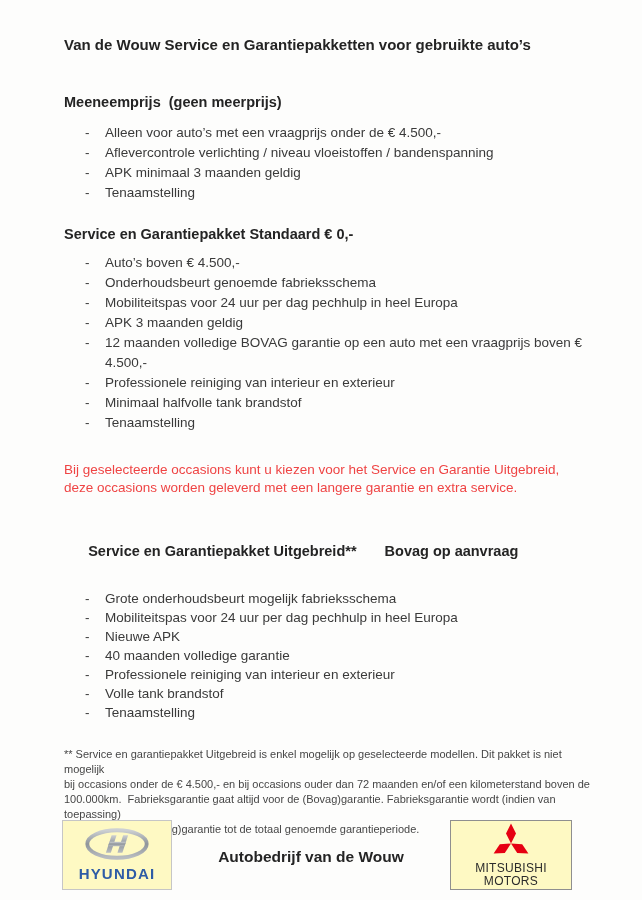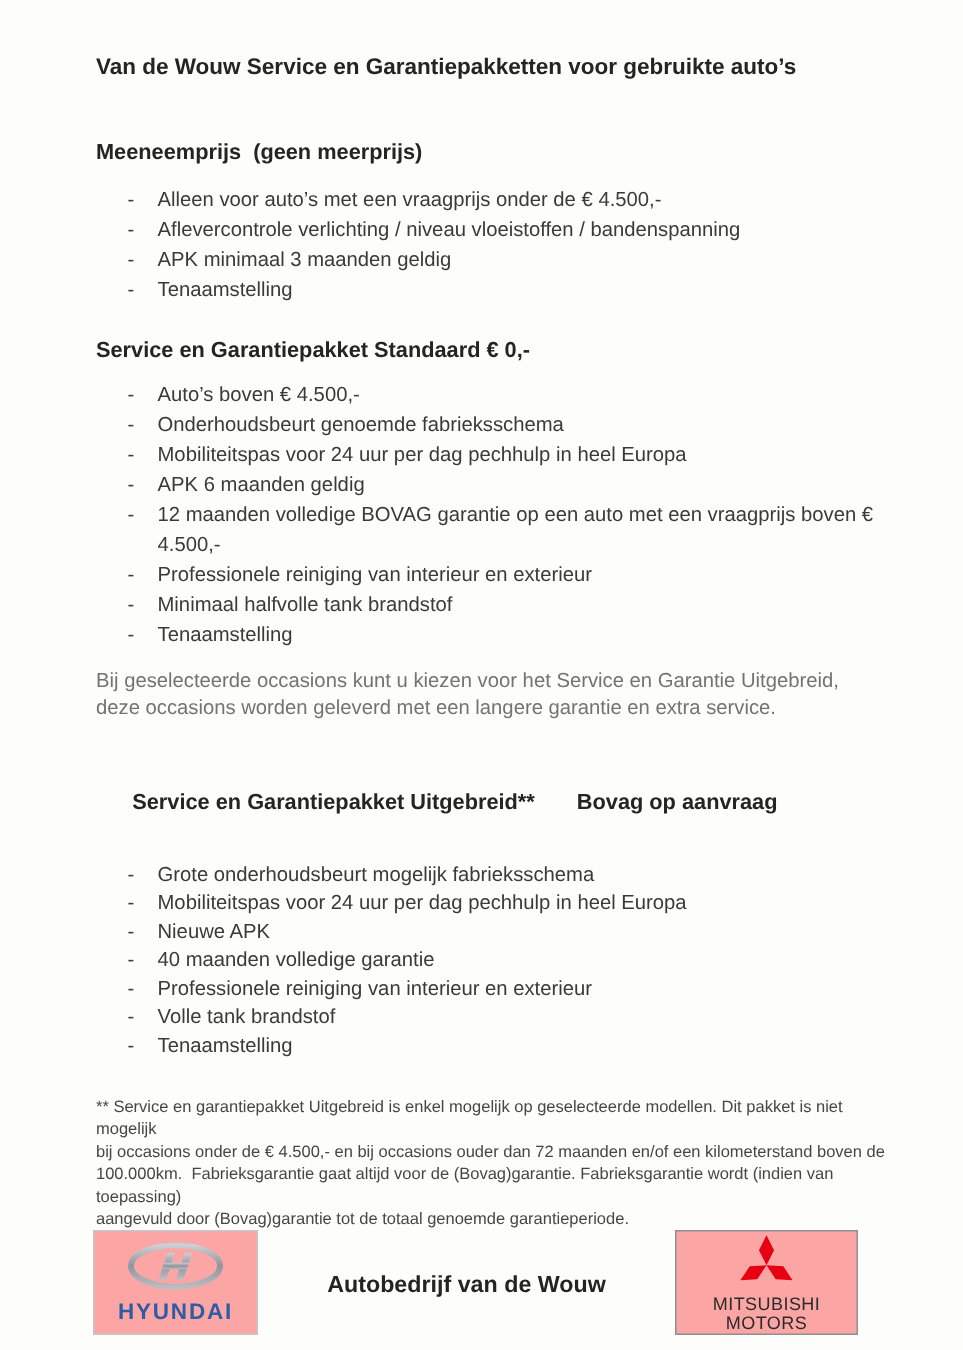--- a/index.html
+++ b/index.html
@@ -28,34 +28,34 @@
 
   .bullets { margin-top:12px; padding-left:21px; }
   .bullets.l2 { margin-top:10px; }
   .bullets.l3 { margin-top:11px; }
   .bullet { display:flex; font-size:13.5px; line-height:20px; color:#3a3a3a; }
   .l3 .bullet { line-height:19px; }
   .dash { flex:none; width:20px; }
   .btext { flex:1; max-width:489px; white-space:pre-wrap; }
 
   .paragraph {
-    margin-top:12px; font-size:13.5px; line-height:18px; max-width:520px;
-    color:#737373; white-space:pre-wrap;
+    margin-top:28px; font-size:13.5px; line-height:18px; max-width:520px;
+    color:#ef4444; white-space:pre-wrap;
   }
 
   .footnote { margin-top:25px; font-size:11px; line-height:15px; color:#464646; }
   .footnote-line { white-space:pre-wrap; }
 
   .footer {
     position:absolute; top:820px; left:0; right:0;
     display:flex; justify-content:space-between; align-items:flex-start;
     padding:0 70px 0 62px;
   }
   .logo-box {
-    box-sizing:border-box; background:#fca5a5;
+    box-sizing:border-box; background:#fef9c3;
     display:flex; flex-direction:column; align-items:center; justify-content:center;
   }
   .hyundai-box { width:110px; height:70px; border:1px solid #c6c6c6; }
   .mitsubishi-box { width:122px; height:70px; border:1px solid #8f8f8f; }
   .hyundai-word {
     color:#2e5ca6; font-weight:bold; font-size:15px; letter-spacing:1.2px;
     line-height:16px; margin-top:2px;
   }
   .mmc-word {
     font-size:12px; font-weight:normal; color:#2b2b2b; line-height:13px;
@@ -104,21 +104,21 @@
       <div class="bullet">
         <span class="dash">-</span>
         <span class="btext">Onderhoudsbeurt genoemde fabrieksschema</span>
       </div>
       <div class="bullet">
         <span class="dash">-</span>
         <span class="btext">Mobiliteitspas voor 24 uur per dag pechhulp in heel Europa</span>
       </div>
       <div class="bullet">
         <span class="dash">-</span>
-        <span class="btext">APK 6 maanden geldig</span>
+        <span class="btext">APK 3 maanden geldig</span>
       </div>
       <div class="bullet">
         <span class="dash">-</span>
         <span class="btext">12 maanden volledige BOVAG garantie op een auto met een vraagprijs boven € 4.500,-</span>
       </div>
       <div class="bullet">
         <span class="dash">-</span>
         <span class="btext">Professionele reiniging van interieur en exterieur</span>
       </div>
       <div class="bullet">

